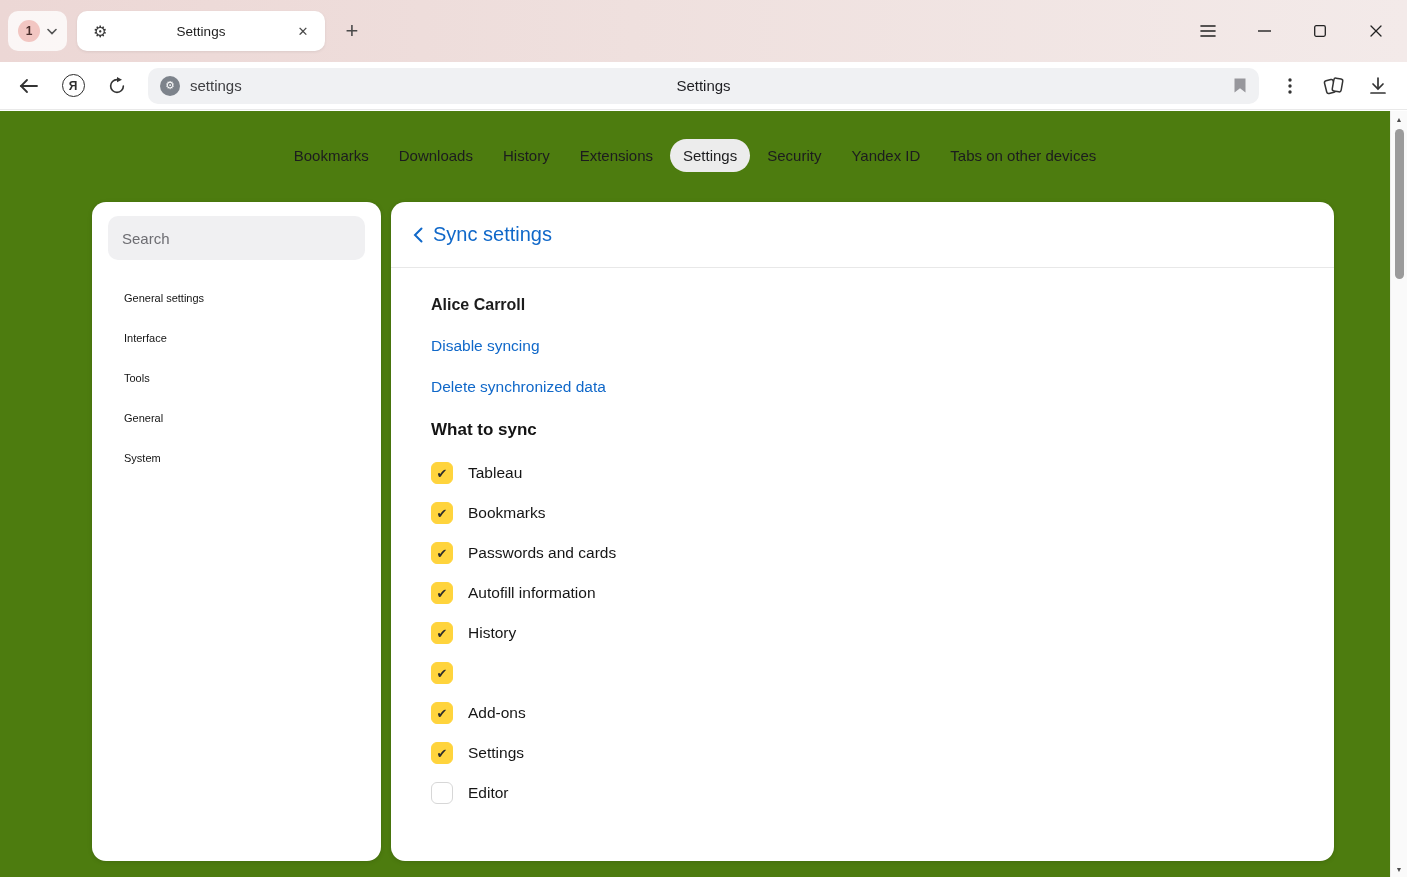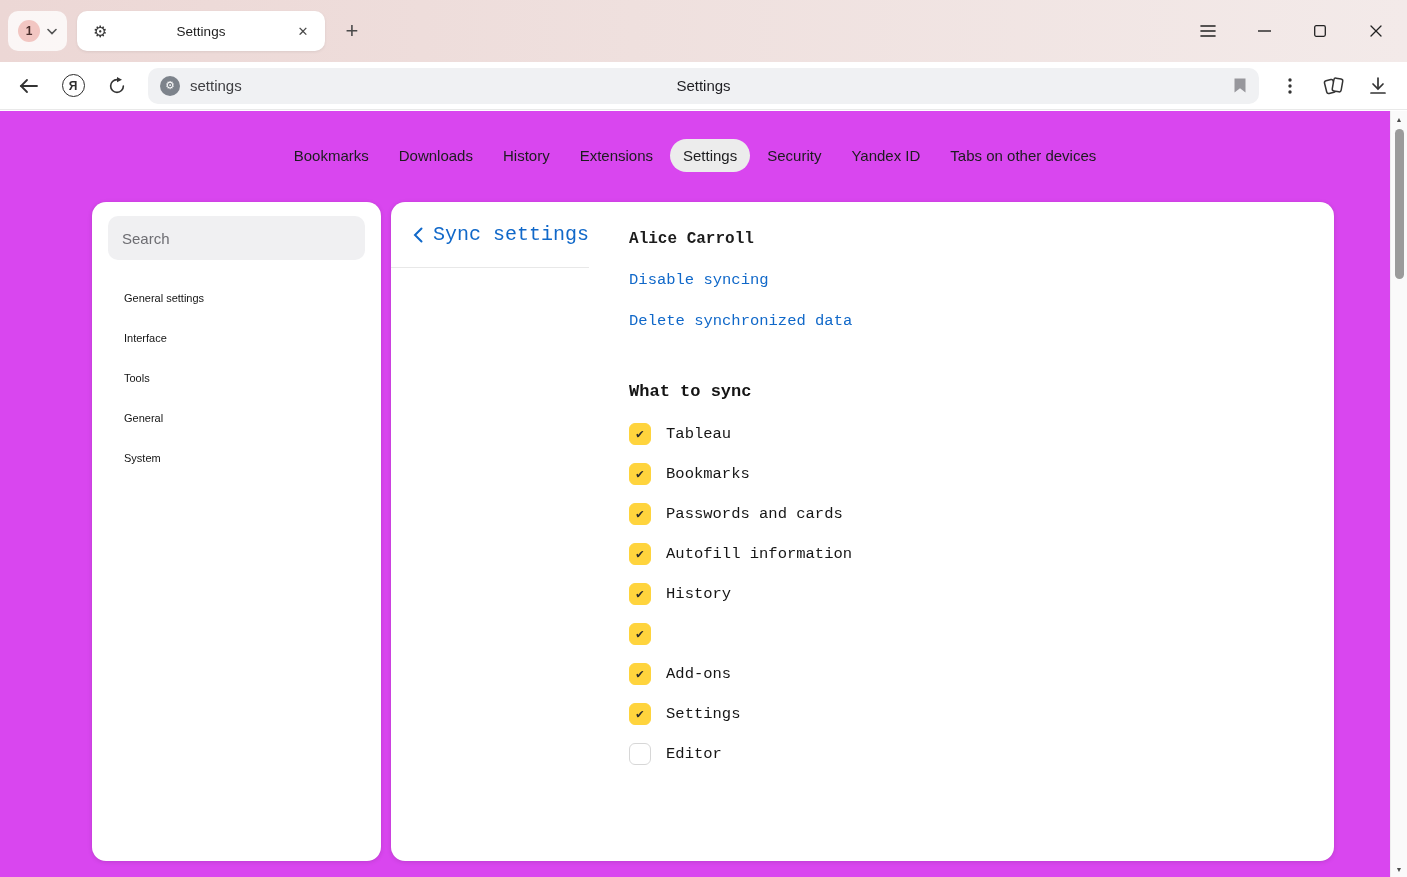--- a/index.html
+++ b/index.html
@@ -66,21 +66,21 @@
     display:grid; place-items:center; font-size:11px; color:#fff; flex:none;
   }
   .url-text { font-size:15px; color:#3f3f42; }
   .addr-title {
     position:absolute; left:50%; transform:translateX(-50%);
     font-size:15px; color:#1f1f23;
   }
   .bookmark-btn { margin-left:auto; display:grid; place-items:center; cursor:pointer; }
 
   
-  .page { position:absolute; top:111px; left:0; right:17px; bottom:0; background:#d946ef; overflow:hidden; }
+  .page { position:absolute; top:111px; left:0; right:17px; bottom:0; background:#4d7c0f; overflow:hidden; }
   .topnav {
     display:flex; justify-content:center; align-items:center; gap:4px;
     margin-top:28px; font-size:15px; color:#1c1c1e;
   }
   .nav-item { padding:8px 13px; border-radius:18px; cursor:pointer; white-space:nowrap; }
   .nav-item.active { background:#ececec; }
 
   .columns { display:flex; gap:10px; margin:30px 56px 0 92px; height:659px; }
   .card {
     background:#fff; border-radius:14px;
@@ -95,33 +95,33 @@
     font-family:inherit;
   }
   .search-input::placeholder { color:#6d6d72; }
   .side-list { margin-top:18px; }
   .side-item {
     height:40px; display:flex; align-items:center; padding-left:16px;
     font-size:11px; color:#141414; border-radius:10px; cursor:pointer;
   }
 
   
-  .panel { flex:1; overflow:hidden; display:flex; flex-direction:row;font-family:Liberation Mono, monospace; }
+  .panel { flex:1; overflow:hidden; display:flex; flex-direction:column; }
   .panel-header {
     height:66px; flex:none; display:flex; align-items:center; gap:10px;
     padding-left:22px; border-bottom:1px solid #e8e8e8; cursor:pointer;
   }
   .panel-title { font-size:20px; color:#1068c9; font-weight:500; }
   .panel-body { padding:22px 40px; overflow:hidden; }
   .user-name { font-size:16px; font-weight:700; color:#1c1c1c; margin-top:6px; }
   .link {
     display:block; width:max-content; margin-top:23px; font-size:15.5px;
     color:#1068c9; text-decoration:none; cursor:pointer;
   }
-  .section-title { margin-top:52px; font-size:17px; font-weight:700; color:#141414; }
+  .section-title { margin-top:24px; font-size:17px; font-weight:700; color:#141414; }
   .sync-list { margin-top:22px; }
   .sync-row { display:flex; align-items:flex-start; gap:15px; margin-bottom:18px; }
   .checkbox {
     width:22px; height:22px; border-radius:6px; flex:none; cursor:pointer;
     background:#fff; border:1.5px solid #d7d7d7; display:grid; place-items:center;
   }
   .checkbox.checked { background:#ffd43d; border-color:#ffd43d; }
   .checkbox.checked::after { content:"✔"; font-size:13px; font-weight:700; color:#2b2b2b; line-height:1; }
   .sync-label { font-size:15.5px; color:#161616; line-height:22px; }
   .sync-desc { margin-top:4px; font-size:13.5px; color:#7b7b7b; line-height:21px; }

